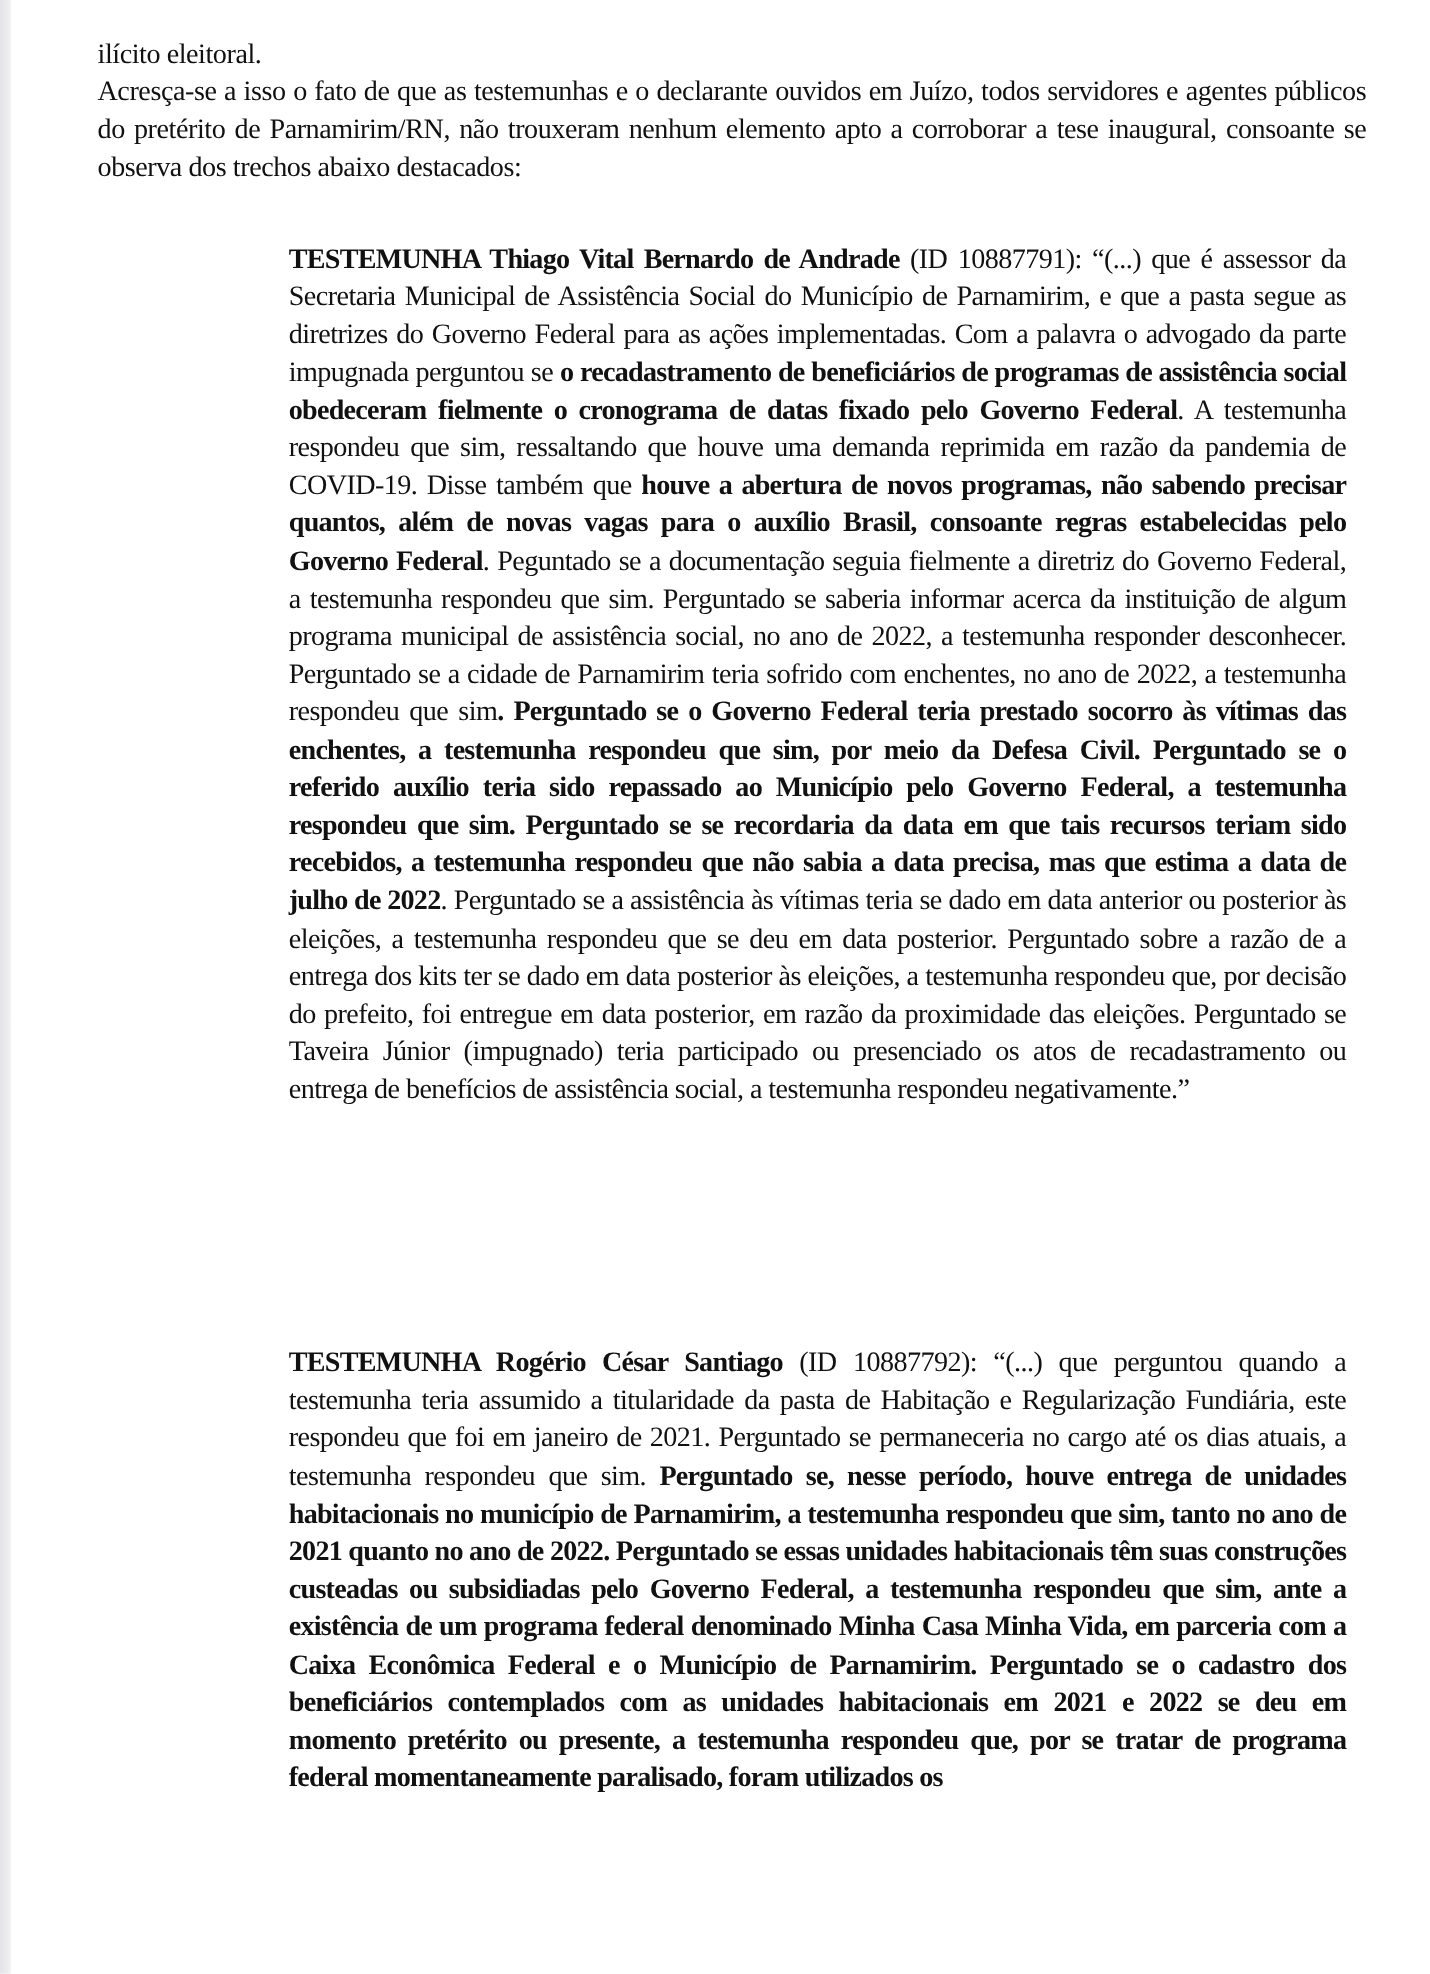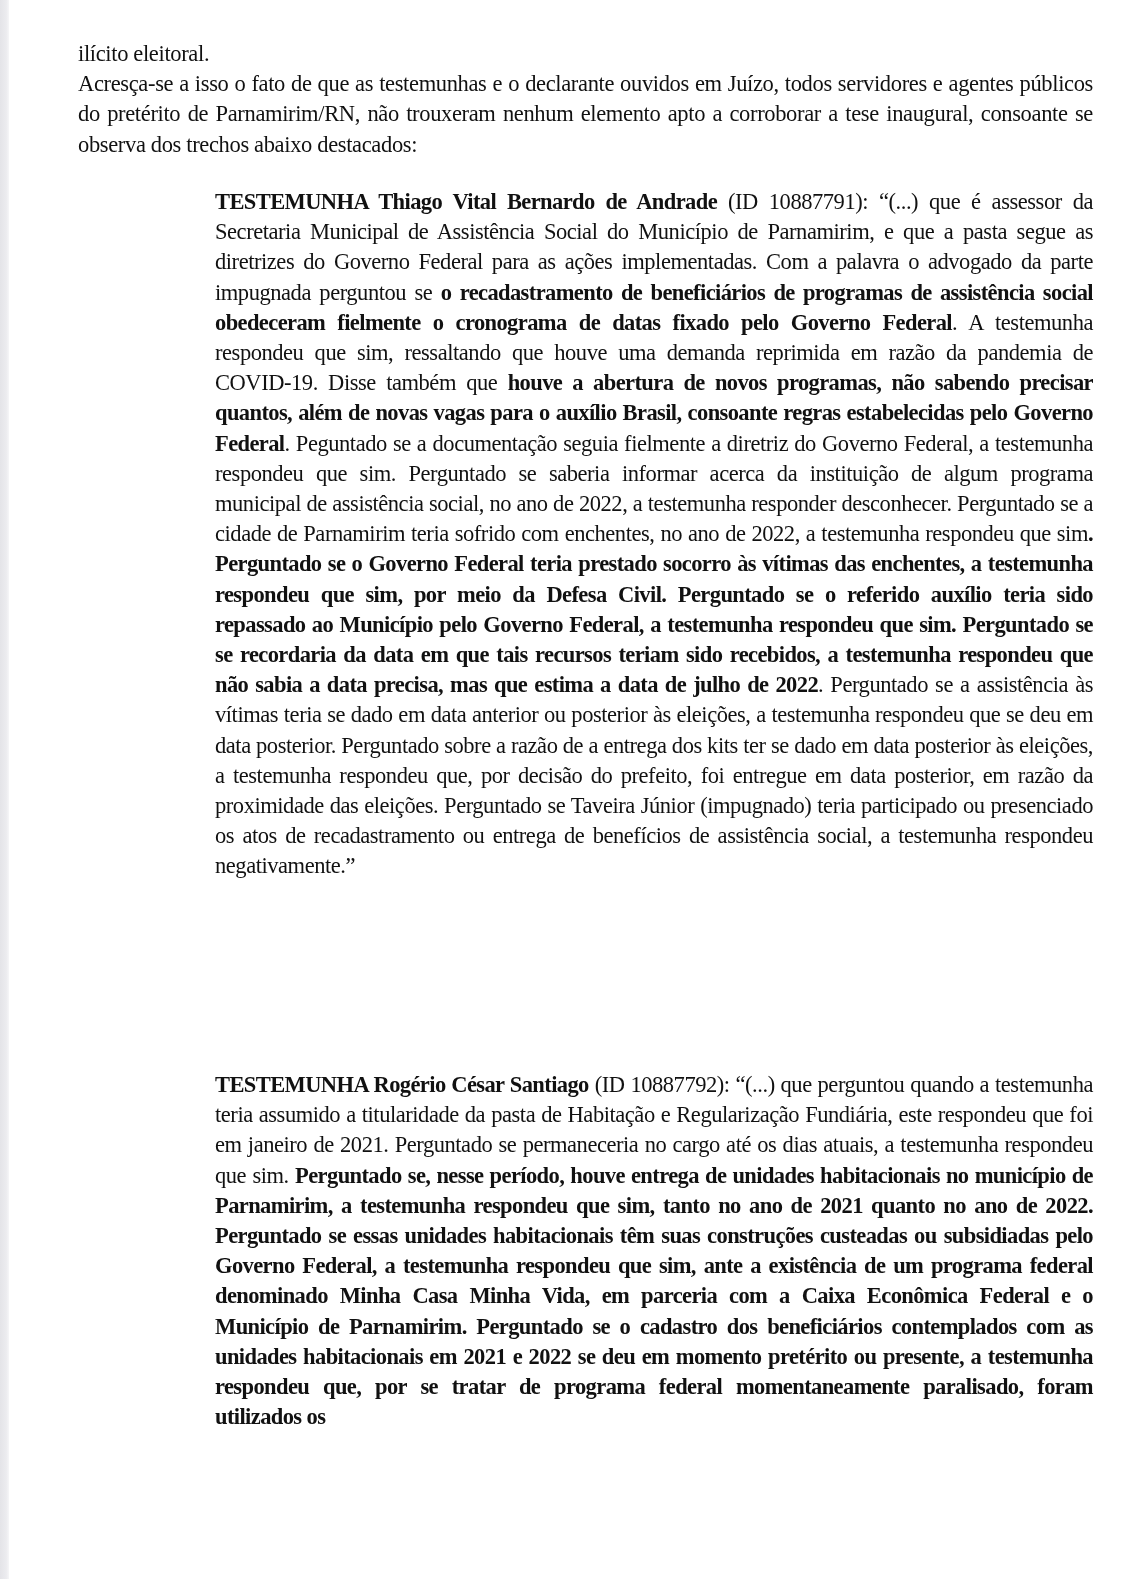--- a/index.html
+++ b/index.html
@@ -19,21 +19,21 @@
       position: absolute;
       left: 0;
       top: 0;
       width: 9px;
       height: 1579px;
       background: linear-gradient(to right, #e4e4e8 0%, #ececef 70%, #f6f6f8 100%);
     }
     .page {
       position: absolute;
       left: 78px;
-      top: 39px;
+      top: 28px;
       width: 1015px;
     }
     .intro {
       font-size: 22.5px;
       line-height: 30.2px;
       text-align: justify;
       letter-spacing: -0.35px;
       word-spacing: 0px;
       transform-origin: left top;
     }
@@ -43,21 +43,21 @@
     .quote {
       position: absolute;
       left: 137px;
       width: 878px;
       font-size: 22.5px;
       line-height: 30.2px;
       text-align: justify;
       letter-spacing: -0.45px;
     }
     .quote p {
-      margin: 0;
+      margin: 16px;
     }
     .q1 { top: 148px; }
     .q2 { top: 1031px; }
     b {
       font-weight: bold;
       letter-spacing: -0.6px;
     }
   </style>
 </head>
 <body>

